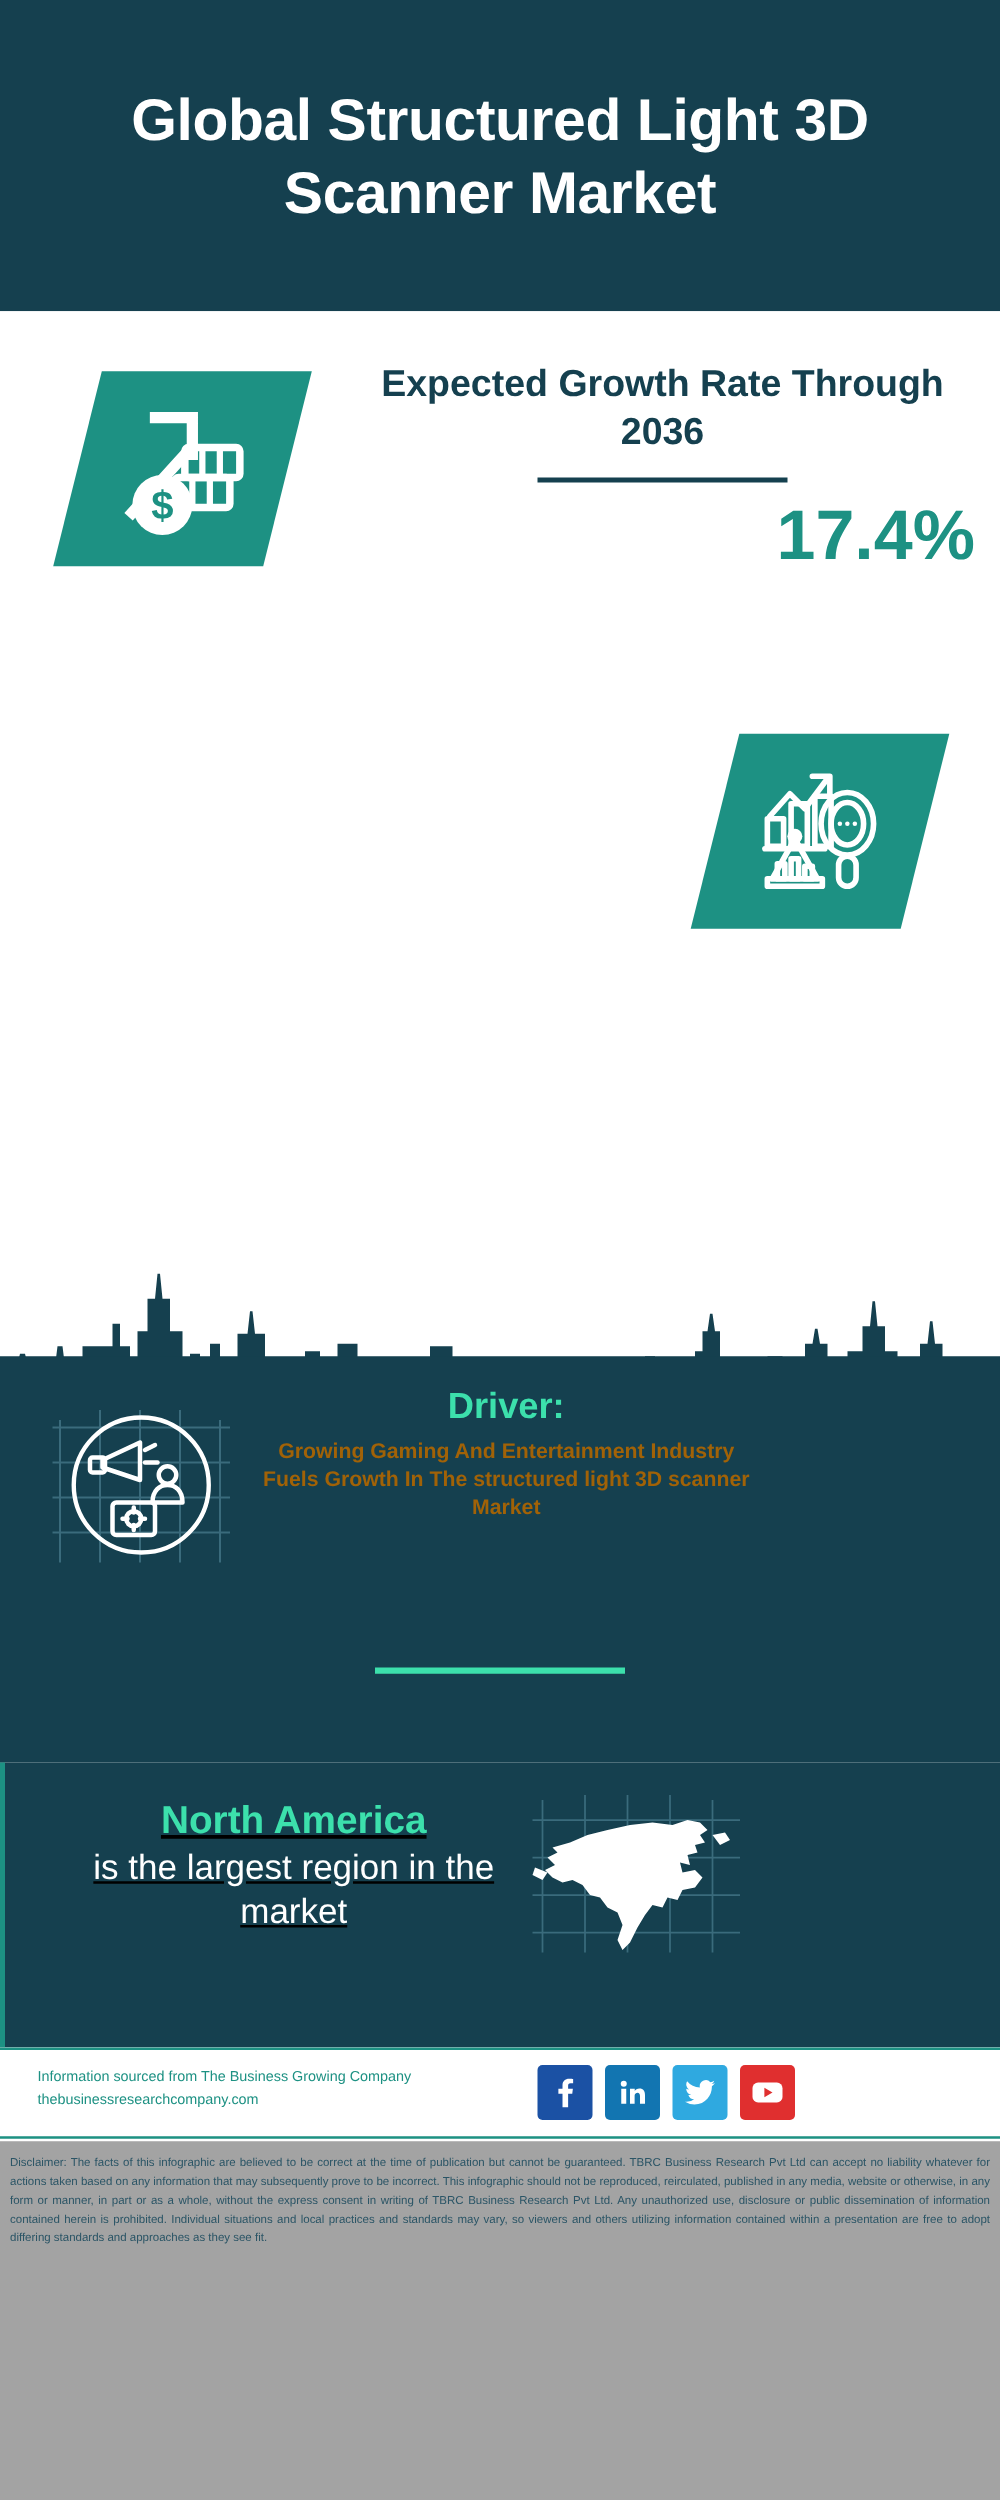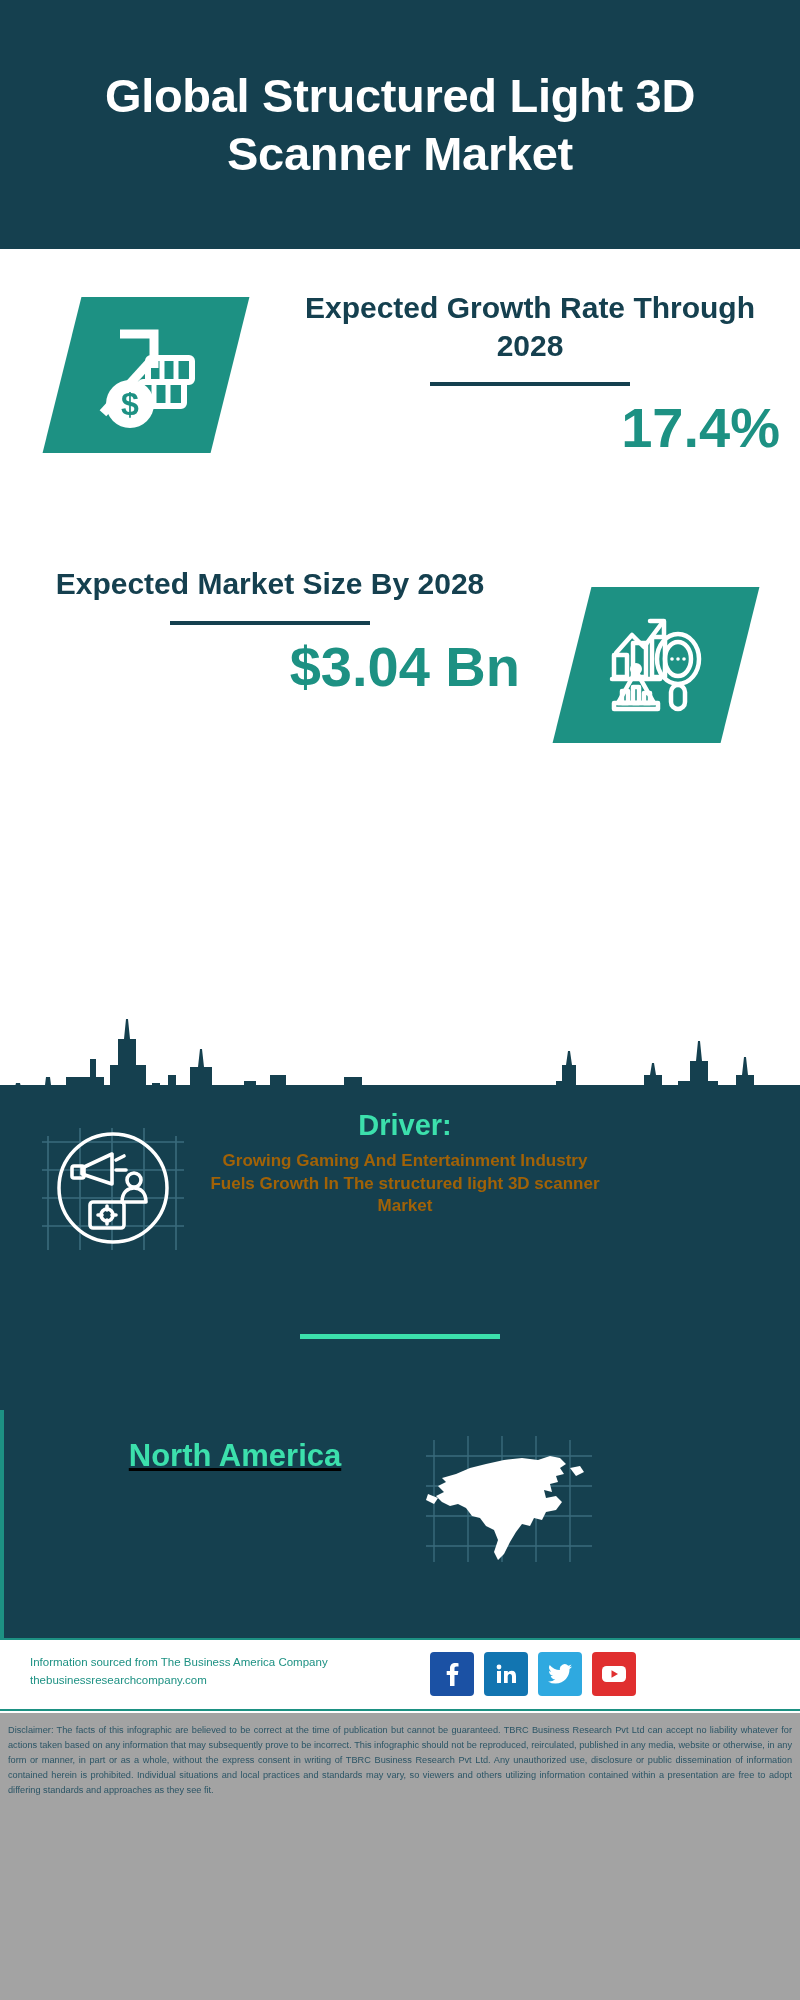--- a/index.html
+++ b/index.html
@@ -168,30 +168,25 @@
           <line x1="64" y1="64" x2="64" y2="88" stroke="#fff" stroke-width="5"></line>
           <line x1="78" y1="64" x2="78" y2="88" stroke="#fff" stroke-width="5"></line>
 
           <circle cx="40" cy="86" r="24" fill="#fff"></circle>
           <text x="40" y="97" font-family="Liberation Sans, sans-serif" font-size="32" font-weight="bold" fill="#1d9183" text-anchor="middle">$</text>
         </svg>
       </span>
     </div>
 
     <div class="stat1">
-      <p class="stat-label">Expected Growth Rate Through 2028</p>
+      <p class="stat-label">Expected Growth Rate Through 2036</p>
       <div class="stat-rule"></div>
       <p class="stat-value">17.4%</p>
     </div>
 
-    <div class="stat2">
-      <p class="stat-label">Expected Market Size By 2028</p>
-      <div class="stat-rule"></div>
-      <p class="stat-value">$3.04 Bn</p>
-    </div>
 
     <div class="tile skew tile-size">
       <span class="glyph">
         <svg width="108" height="108" viewBox="0 0 108 108" fill="none" stroke="#fff" stroke-width="4.5" stroke-linecap="round" stroke-linejoin="round">
 
           <polyline points="14,44 30,26 42,38 60,14" fill="none"></polyline>
           <polyline points="48,12 62,12 62,26" fill="none"></polyline>
 
           <rect x="12" y="46" width="13" height="22" fill="none"></rect>
           <rect x="31" y="34" width="13" height="34" fill="none"></rect>
@@ -280,20 +275,21 @@
     </div>
   </div>
 
   <div class="mid-rule"></div>
 
   <div class="regionbg"></div>
   <div class="sidebar-accent"></div>
 
   <div class="region-text">
     <p class="region-name">North America</p>
+    <p class="region-desc">is the largest region in the market</p>
   </div>
 
   <div class="region-map">
     <svg width="180" height="135" viewBox="0 0 180 135" fill="none">
       <g stroke="#3a6b7c" stroke-width="1.4">
         <line x1="14" y1="6" x2="14" y2="128"></line>
         <line x1="48" y1="2" x2="48" y2="128"></line>
         <line x1="82" y1="2" x2="82" y2="128"></line>
         <line x1="116" y1="2" x2="116" y2="128"></line>
         <line x1="150" y1="6" x2="150" y2="128"></line>
@@ -309,21 +305,21 @@
         L96,98 L90,108 L84,120 L78,126 L74,118 L78,106 L74,96 L66,92
         L60,84 L52,82 L46,74 L38,70 L30,72 L22,68 L16,62 L24,58 L18,52
         L26,48 L22,44 Z"></path>
       <path fill="#ffffff" d="M150,34 L160,32 L164,38 L156,42 Z"></path>
       <path fill="#ffffff" d="M8,60 L18,64 L14,70 L6,66 Z"></path>
     </svg>
   </div>
 
   <div class="footer">
     <div class="footer-left">
-      <p class="footer-line">Information sourced from The Business America Company</p>
+      <p class="footer-line">Information sourced from The Business Growing Company</p>
       <p class="footer-line">thebusinessresearchcompany.com</p>
     </div>
     <div class="socials">
       <div class="sq sq-fb">
         <svg width="18" height="24" viewBox="0 0 18 24">
             <path fill="#fff" d="M11.5 24V13h3.3l.5-4h-3.8V6.6c0-1.2.3-2 2-2H15.5V1.2C15.1 1.1 13.8 1 12.3 1 9.1 1 7 2.9 7 6.3V9H3.7v4H7v11z"></path>
           </svg>
       </div>
       <div class="sq sq-li">
         <svg width="22" height="22" viewBox="0 0 22 22">

